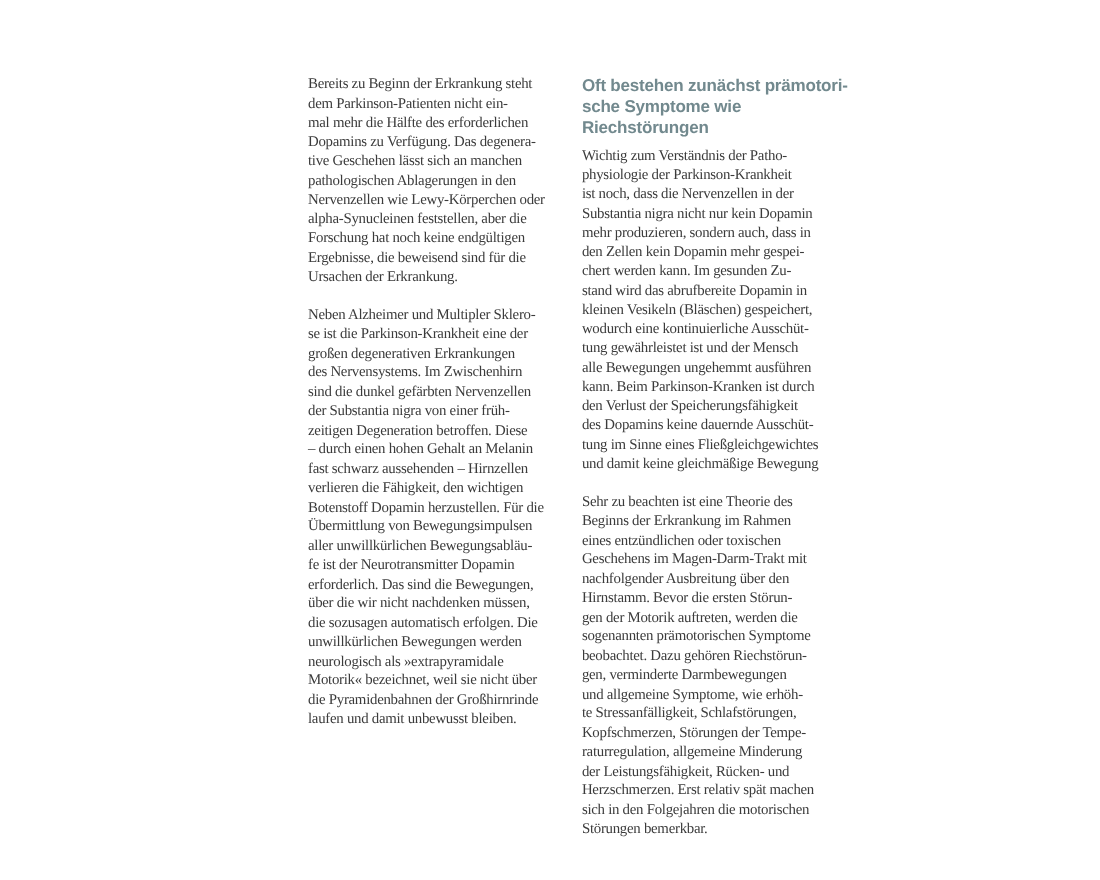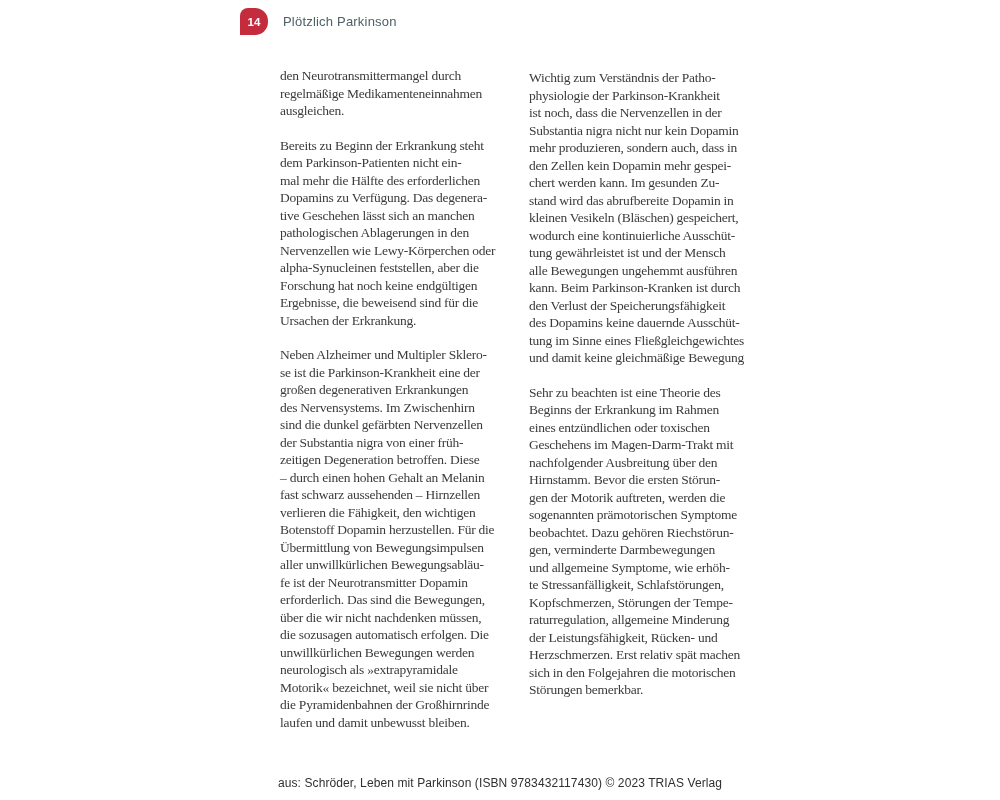--- a/index.html
+++ b/index.html
@@ -80,29 +80,22 @@
     font-size: 12px;
     color: #2f2f2f;
     letter-spacing: 0.1px;
   }
 </style>
 </head>
 <body>
 
 <div class="page">
 
-  <div class="running-head">
-    <div class="chapter-badge">14</div>
-    <div class="chapter-title">Plötzlich Parkinson</div>
-  </div>
 
   <div class="text-col left">
-    <p>den Neurotransmittermangel durch
-regelmäßige Medikamenteneinnahmen
-ausgleichen.</p>
     <p>Bereits zu Beginn der Erkrankung steht
 dem Parkinson-Patienten nicht ein-
 mal mehr die Hälfte des erforderlichen
 Dopamins zu Verfügung. Das degenera-
 tive Geschehen lässt sich an manchen
 pathologischen Ablagerungen in den
 Nervenzellen wie Lewy-Körperchen oder
 alpha-Synucleinen feststellen, aber die
 Forschung hat noch keine endgültigen
 Ergebnisse, die beweisend sind für die
@@ -125,20 +118,22 @@
 über die wir nicht nachdenken müssen,
 die sozusagen automatisch erfolgen. Die
 unwillkürlichen Bewegungen werden
 neurologisch als »extrapyramidale
 Motorik« bezeichnet, weil sie nicht über
 die Pyramidenbahnen der Großhirnrinde
 laufen und damit unbewusst bleiben.</p>
   </div>
 
   <div class="text-col right">
+    <h2 class="section-heading">Oft bestehen zunächst prämotori-
+sche Symptome wie Riechstörungen</h2>
     <p>Wichtig zum Verständnis der Patho-
 physiologie der Parkinson-Krankheit
 ist noch, dass die Nervenzellen in der
 Substantia nigra nicht nur kein Dopamin
 mehr produzieren, sondern auch, dass in
 den Zellen kein Dopamin mehr gespei-
 chert werden kann. Im gesunden Zu-
 stand wird das abrufbereite Dopamin in
 kleinen Vesikeln (Bläschen) gespeichert,
 wodurch eine kontinuierliche Ausschüt-
@@ -162,15 +157,14 @@
 und allgemeine Symptome, wie erhöh-
 te Stressanfälligkeit, Schlafstörungen,
 Kopfschmerzen, Störungen der Tempe-
 raturregulation, allgemeine Minderung
 der Leistungsfähigkeit, Rücken- und
 Herzschmerzen. Erst relativ spät machen
 sich in den Folgejahren die motorischen
 Störungen bemerkbar.</p>
   </div>
 
-  <div class="page-footer">aus: Schröder, Leben mit Parkinson (ISBN 9783432117430) © 2023 TRIAS Verlag</div>
 
 </div>
 
 </body></html>

